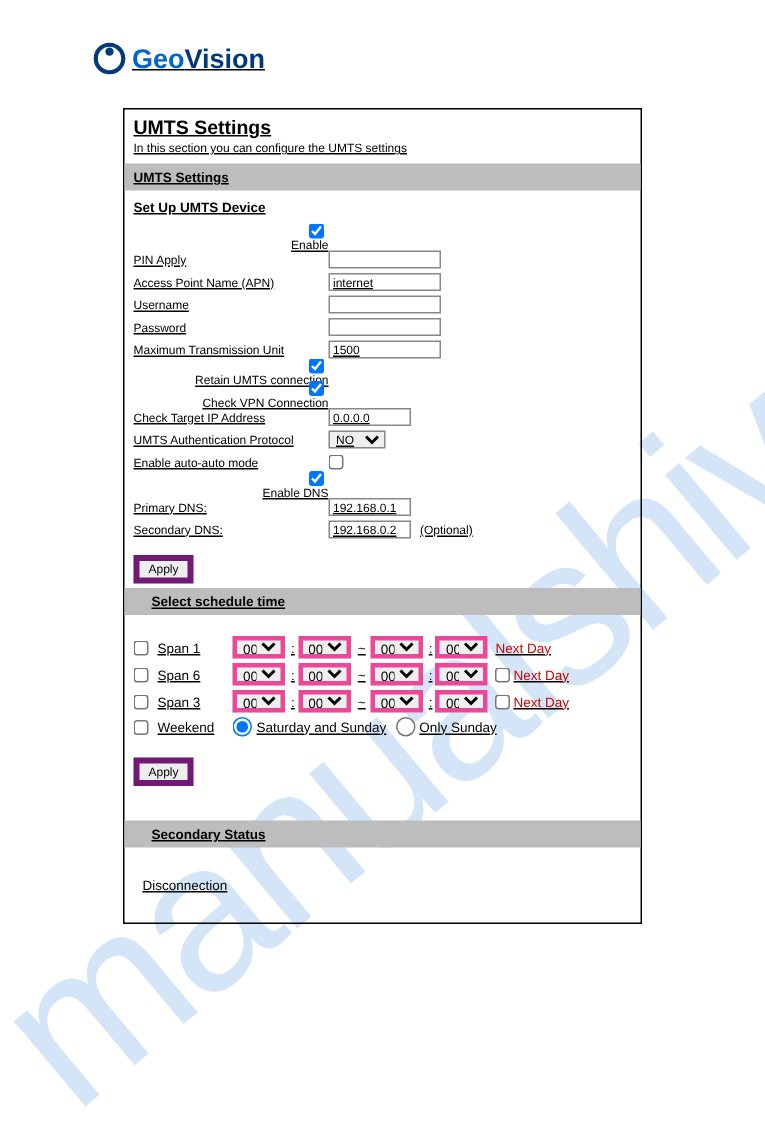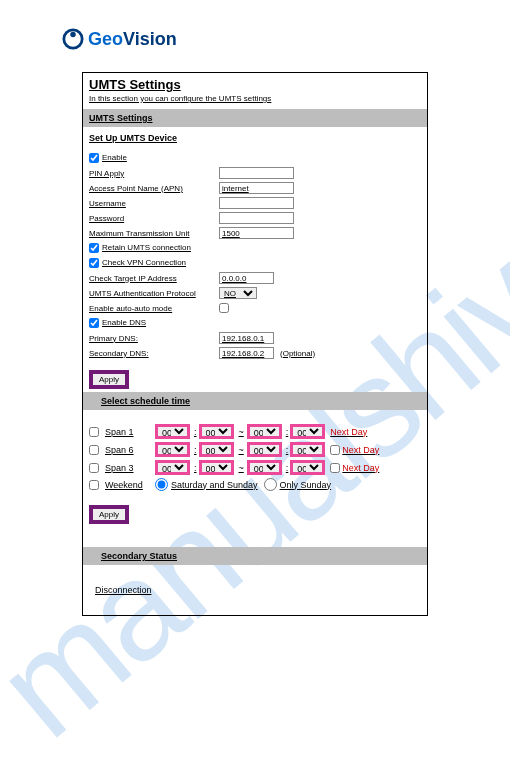--- a/index.html
+++ b/index.html
@@ -21,20 +21,21 @@
       top: 300px;
       left: -100px;
       pointer-events: none;
       z-index: 0;
       letter-spacing: -5px;
     }
     .logo {
       display: flex;
       align-items: center;
       padding: 28px 0 0 62px;
+      text-decoration: underline;
     }
     .logo-icon {
       width: 22px;
       height: 22px;
       margin-right: 4px;
     }
     .logo-text {
       font-size: 18px;
       font-weight: bold;
       color: #003a7a;
@@ -79,21 +80,22 @@
       align-items: center;
       height: 14px;
       margin-bottom: 1px;
     }
     .row .label {
       width: 130px;
       font-size: 8px;
     }
     .row .label.cb {
       display: flex;
-      align-items: flex-start;
+      align-items: flex-end;
+      flex-direction: column;
     }
     .row .label.cb input {
       margin-right: 3px;
     }
     .row input[type="text"] {
       height: 12px;
       border: 1px solid #888;
       font-size: 8px;
       padding: 0 2px;
       width: 75px;

